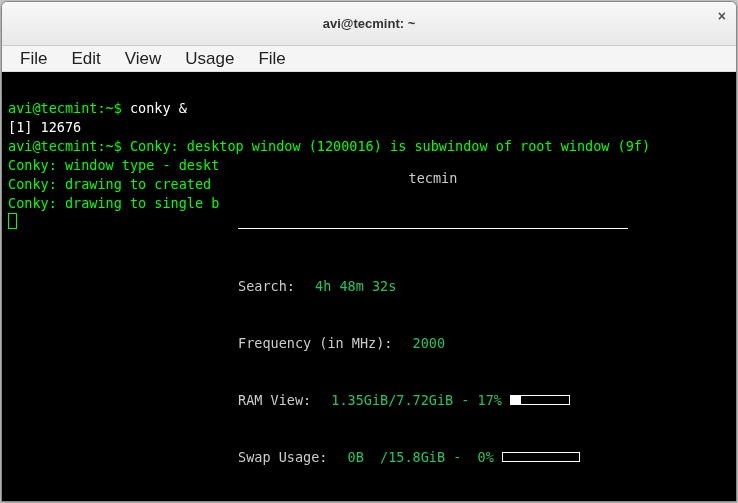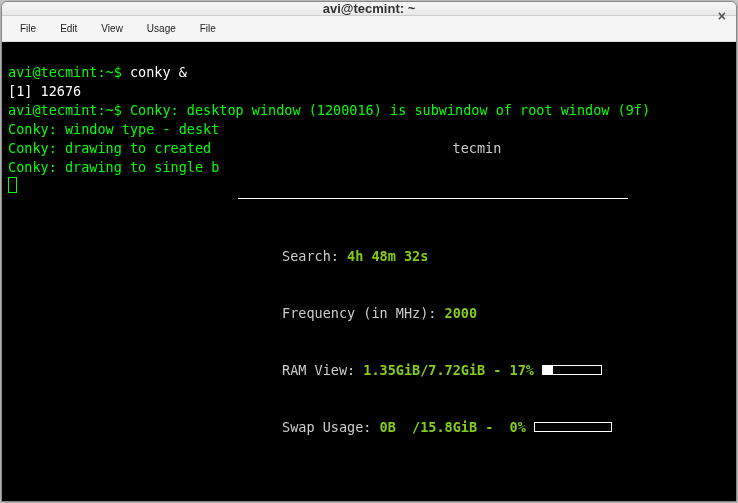--- a/index.html
+++ b/index.html
@@ -15,21 +15,21 @@
       border: 1px solid #888;
       border-radius: 6px 6px 0 0;
       width: 736px;
       height: 501px;
       margin: 1px;
       display: flex;
       flex-direction: column;
       box-shadow: 0 2px 8px rgba(0,0,0,0.3);
     }
     .titlebar {
-      height: 14px;
+      height: 44px;
       background: linear-gradient(to bottom, #f8f8f8, #e8e8e8);
       border-bottom: 1px solid #ccc;
       border-radius: 6px 6px 0 0;
       display: flex;
       align-items: center;
       justify-content: center;
       position: relative;
       font-family: sans-serif;
       font-size: 13px;
       font-weight: bold;
@@ -46,42 +46,42 @@
     }
     .menubar {
       height: 26px;
       background: #f5f5f5;
       border-bottom: 1px solid #ddd;
       display: flex;
       align-items: center;
       padding: 0 8px;
       gap: 4px;
       font-family: sans-serif;
-      font-size: 10px;
+      font-size: 17px;
       color: #222;
     }
     .menu-item {
       padding: 4px 10px;
       cursor: pointer;
     }
     .terminal {
       flex: 1;
       background: #000;
       color: #fff;
       font-family: "DejaVu Sans Mono", monospace;
       font-size: 13.5px;
       line-height: 19px;
-      padding: 2px 6px;
+      padding: 8px 6px;
       overflow: hidden;
       position: relative;
       white-space: pre;
     }
     .green { color: #00ff00; }
-    .whitebold { color: #84cc16; font-weight: bold; }
-    .grey { color: #ccc; margin-left: 44px; }
+    .whitebold { color: #22c55e; font-weight: normal; margin-left: 12px; }
+    .grey { color: #ccc; }
     .cursor {
       display: inline-block;
       width: 9px;
       height: 16px;
       border: 1px solid #00ff00;
     }
     .conky {
       position: absolute;
       left: 236px;
       top: 59px;

